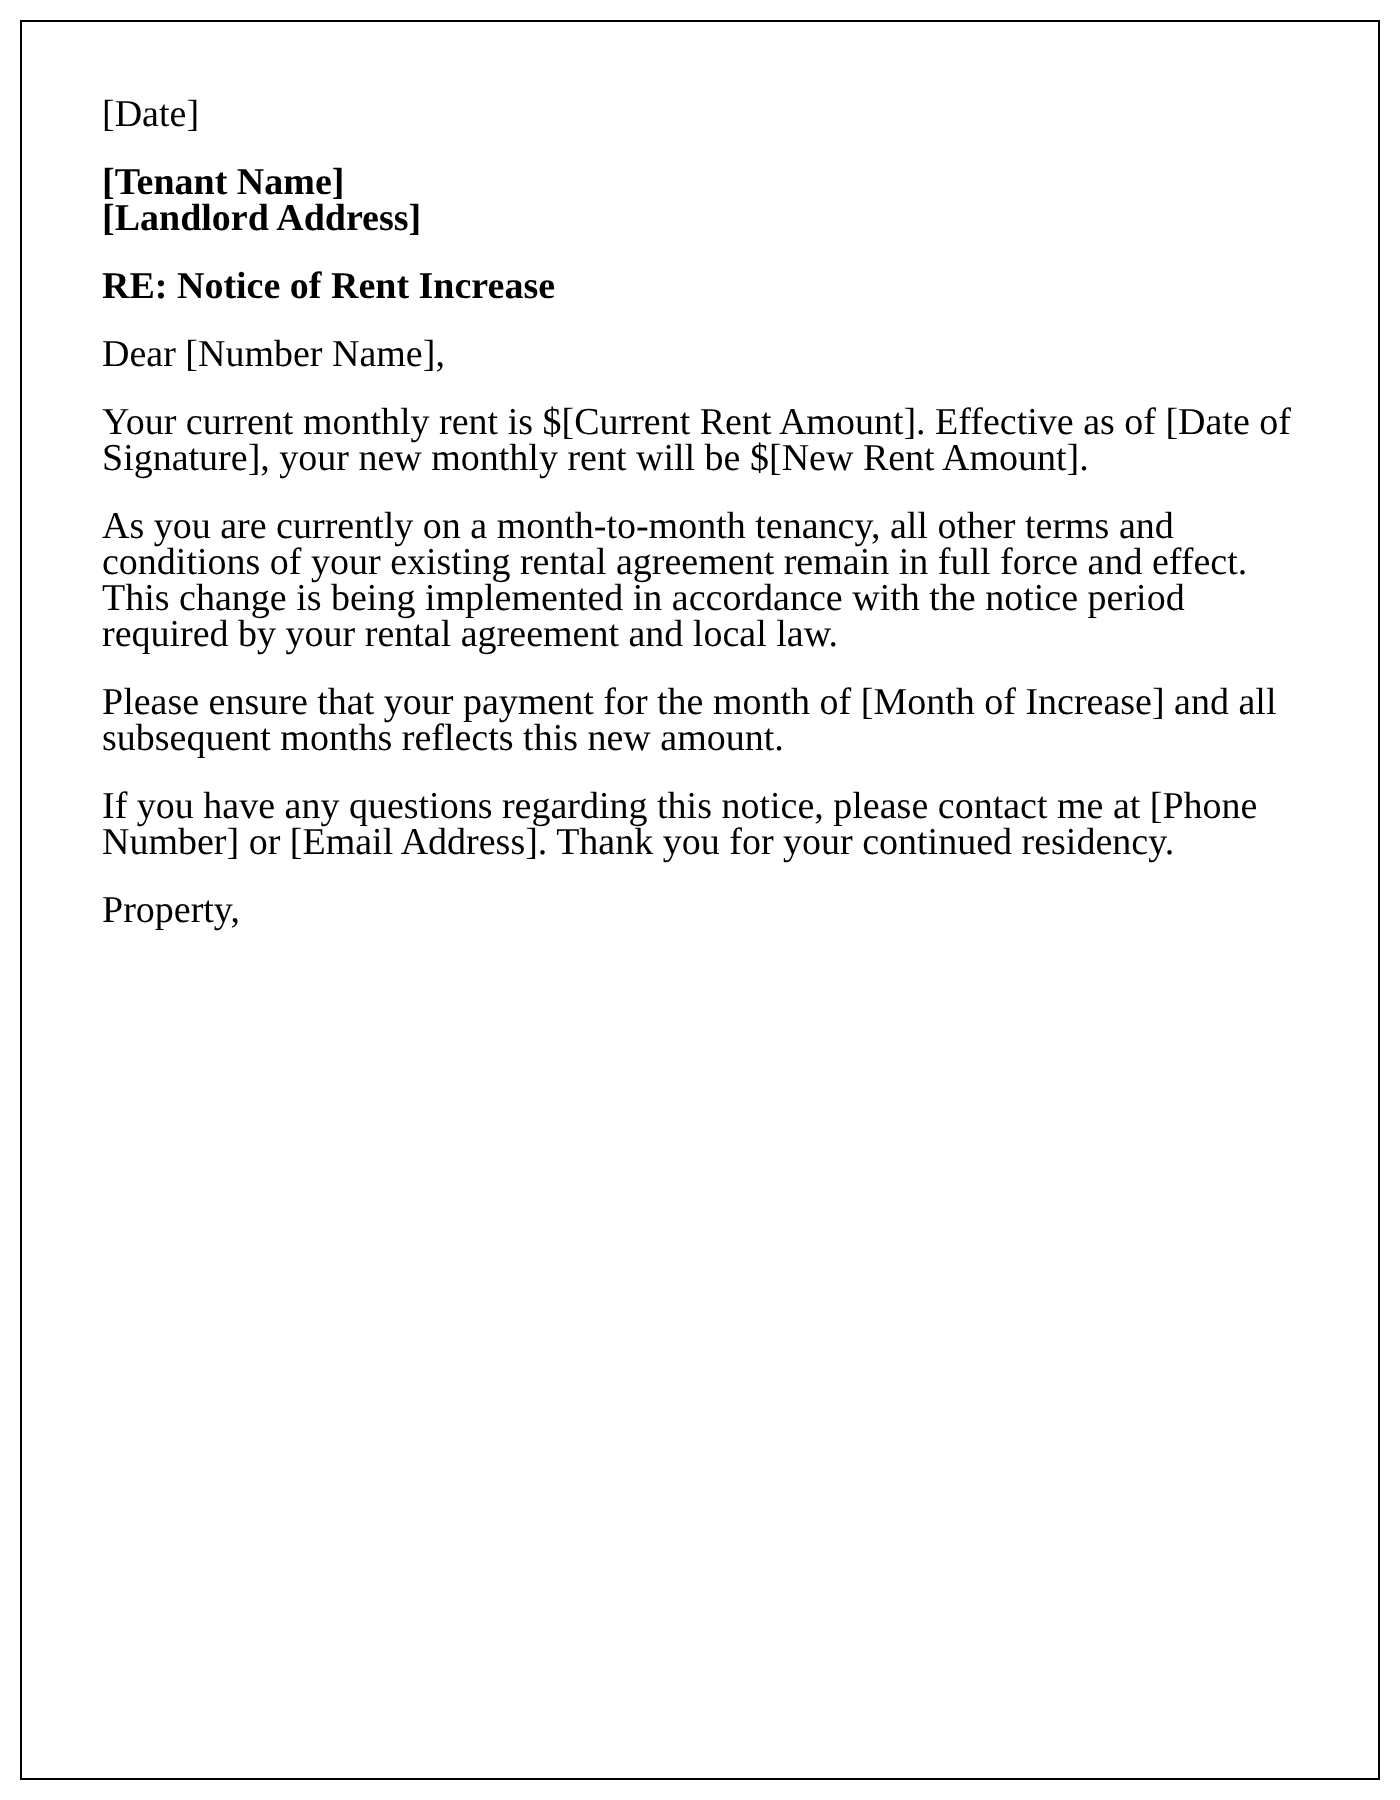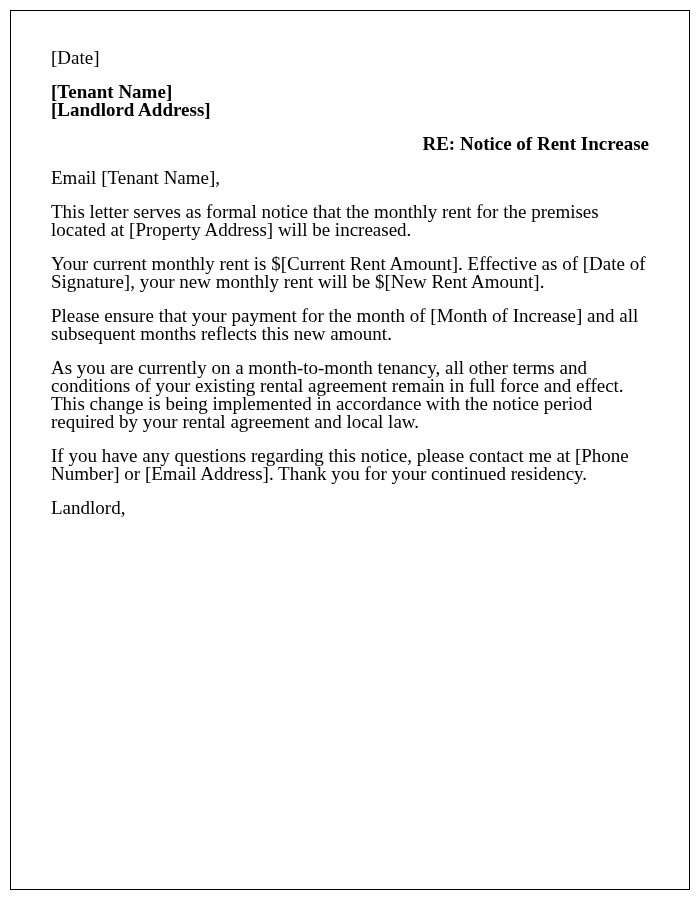--- a/index.html
+++ b/index.html
@@ -28,46 +28,44 @@
   }
   .block {
     margin: 0 0 16px 0;
   }
   .line {
     margin: 0;
     font-weight: bold;
   }
   .subject {
     font-weight: bold;
-    text-align: right;
   }
   p {
     margin: 0 0 16px 0;
   }
 </style>
 </head>
 <body>
 
 <div class="canvas">
   <div class="page">
 
     <div class="block">[Date]</div>
 
     <div class="block">
       <div class="line">[Tenant Name]</div>
       <div class="line">[Landlord Address]</div>
     </div>
 
     <div class="block subject">RE: Notice of Rent Increase</div>
 
-    <div class="block">Email [Tenant Name],</div>
+    <div class="block">Dear [Number Name],</div>
 
-    <p>This letter serves as formal notice that the monthly rent for the premises located at [Property Address] will be increased.</p>
     <p>Your current monthly rent is $[Current Rent Amount]. Effective as of [Date of Signature], your new monthly rent will be $[New Rent Amount].</p>
+    <p>As you are currently on a month-to-month tenancy, all other terms and conditions of your existing rental agreement remain in full force and effect. This change is being implemented in accordance with the notice period required by your rental agreement and local law.</p>
     <p>Please ensure that your payment for the month of [Month of Increase] and all subsequent months reflects this new amount.</p>
-    <p>As you are currently on a month-to-month tenancy, all other terms and conditions of your existing rental agreement remain in full force and effect. This change is being implemented in accordance with the notice period required by your rental agreement and local law.</p>
     <p>If you have any questions regarding this notice, please contact me at [Phone Number] or [Email Address]. Thank you for your continued residency.</p>
 
-    <div class="block">Landlord,</div>
+    <div class="block">Property,</div>
 
 
   </div>
 </div>
 
 </body></html>

